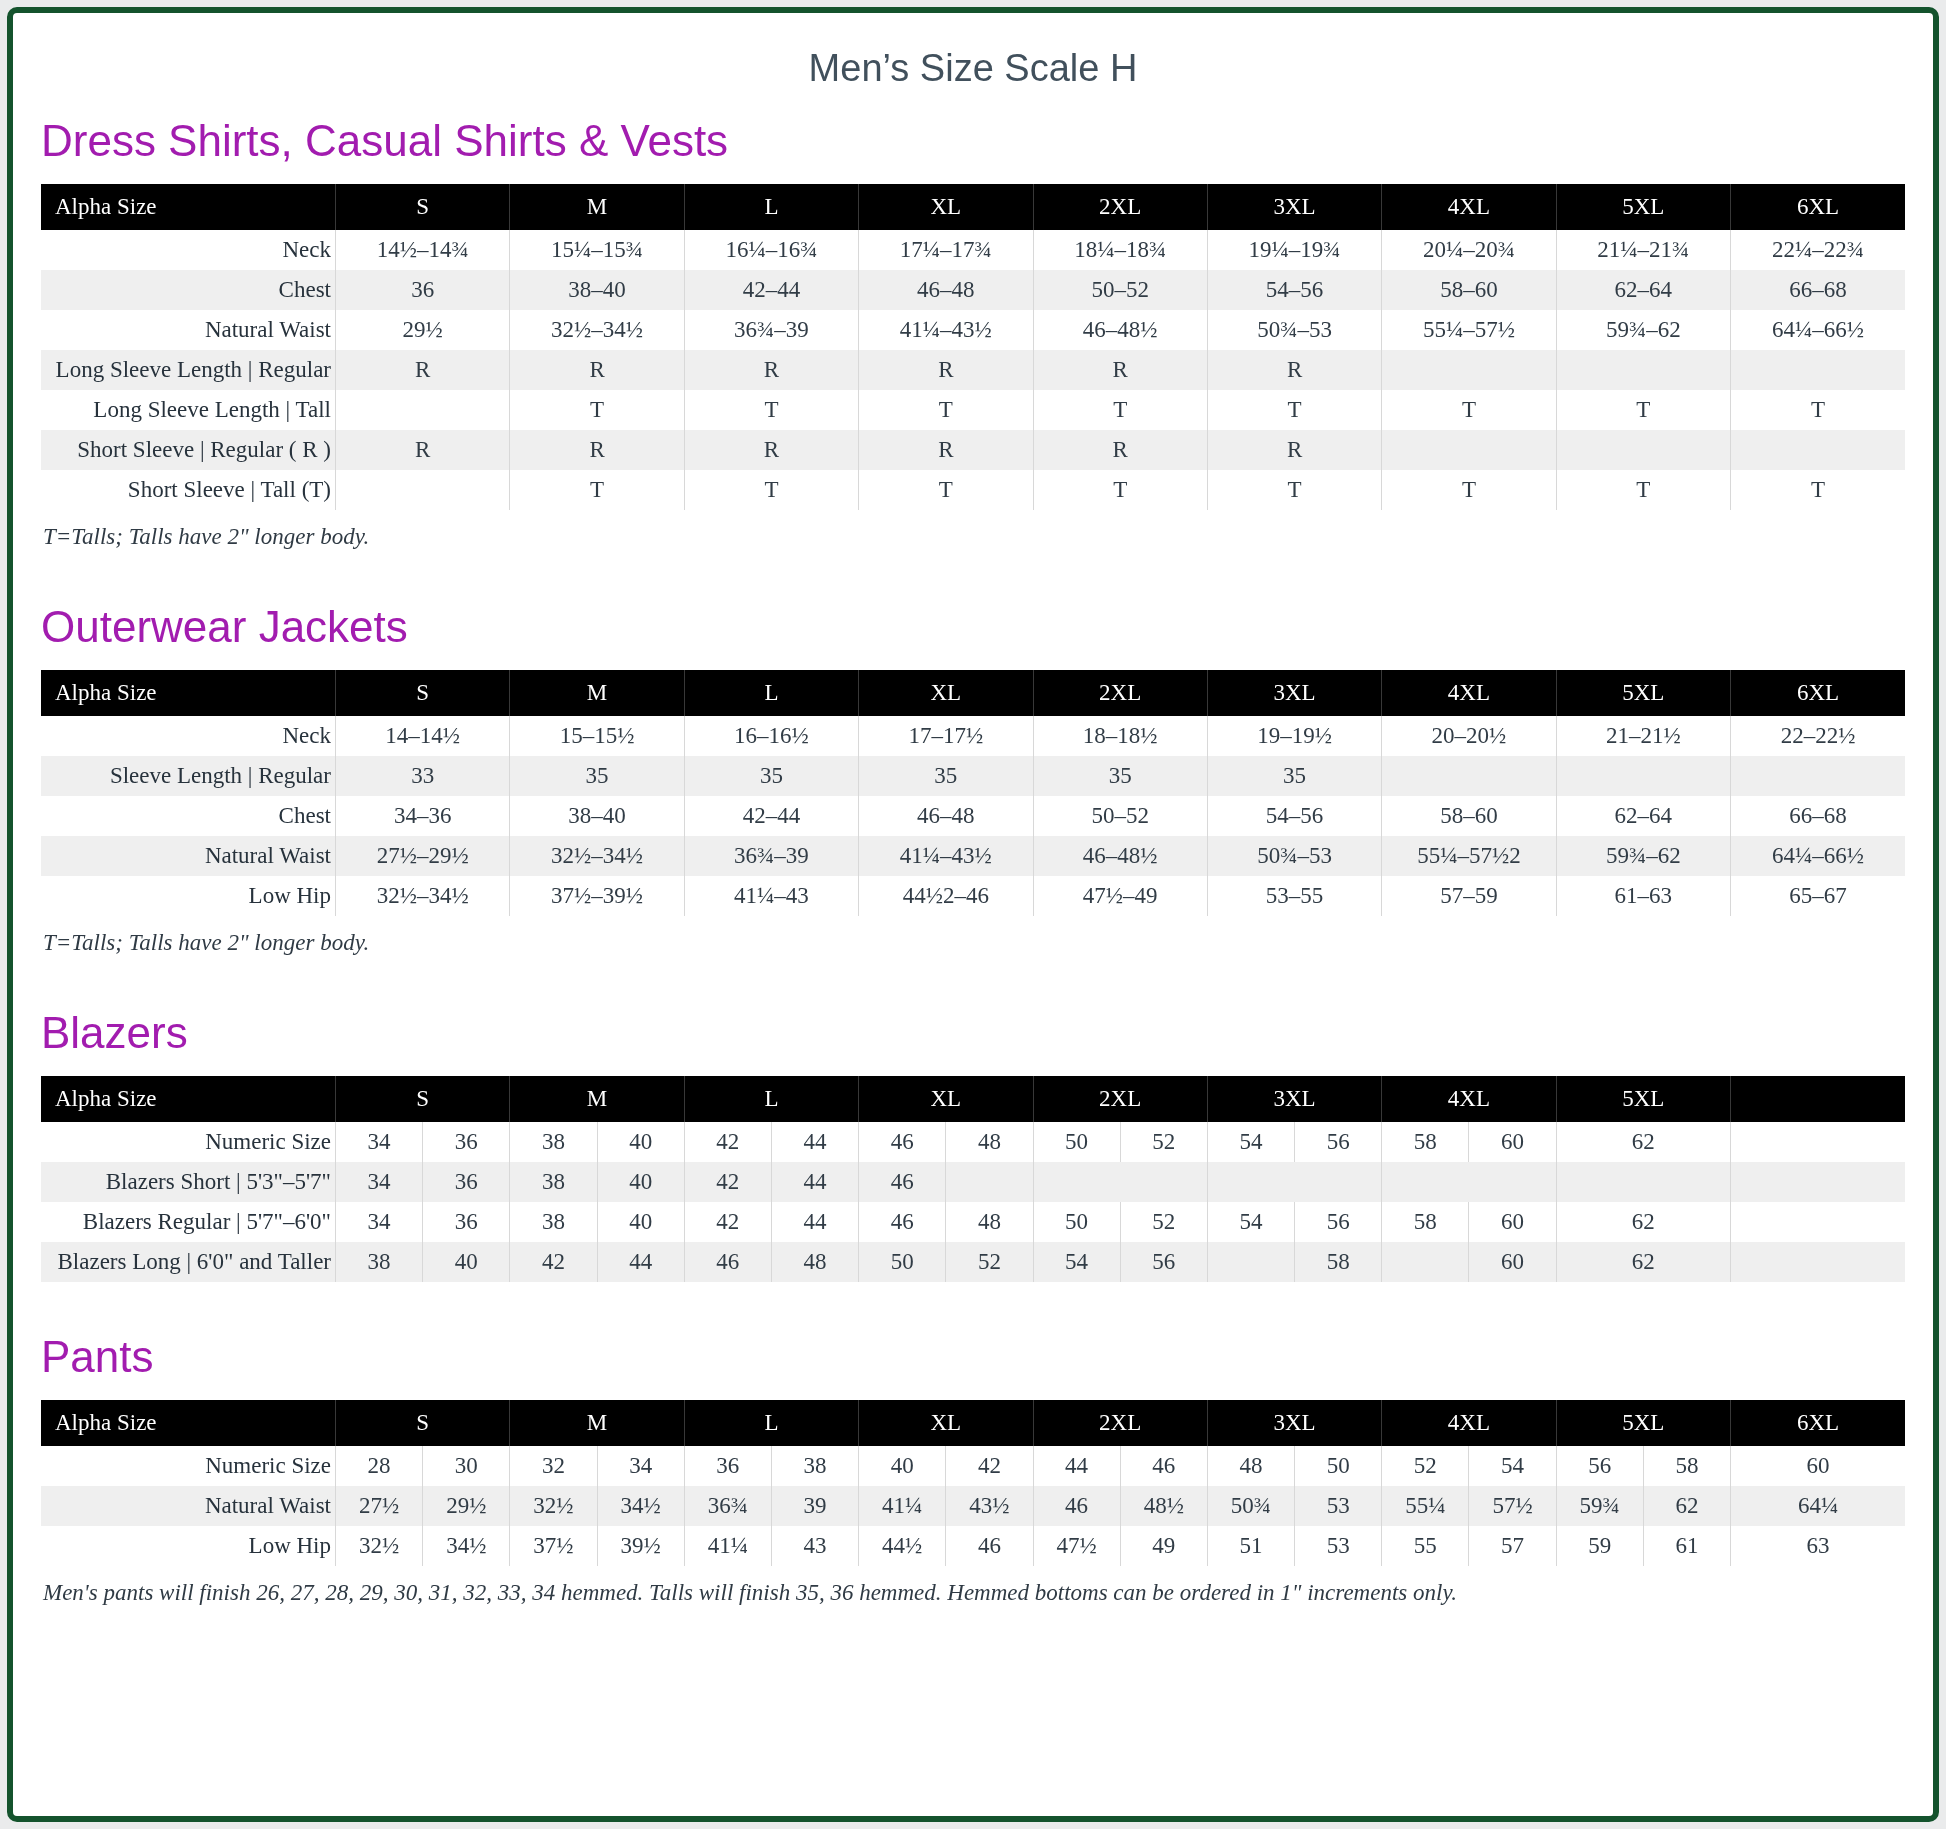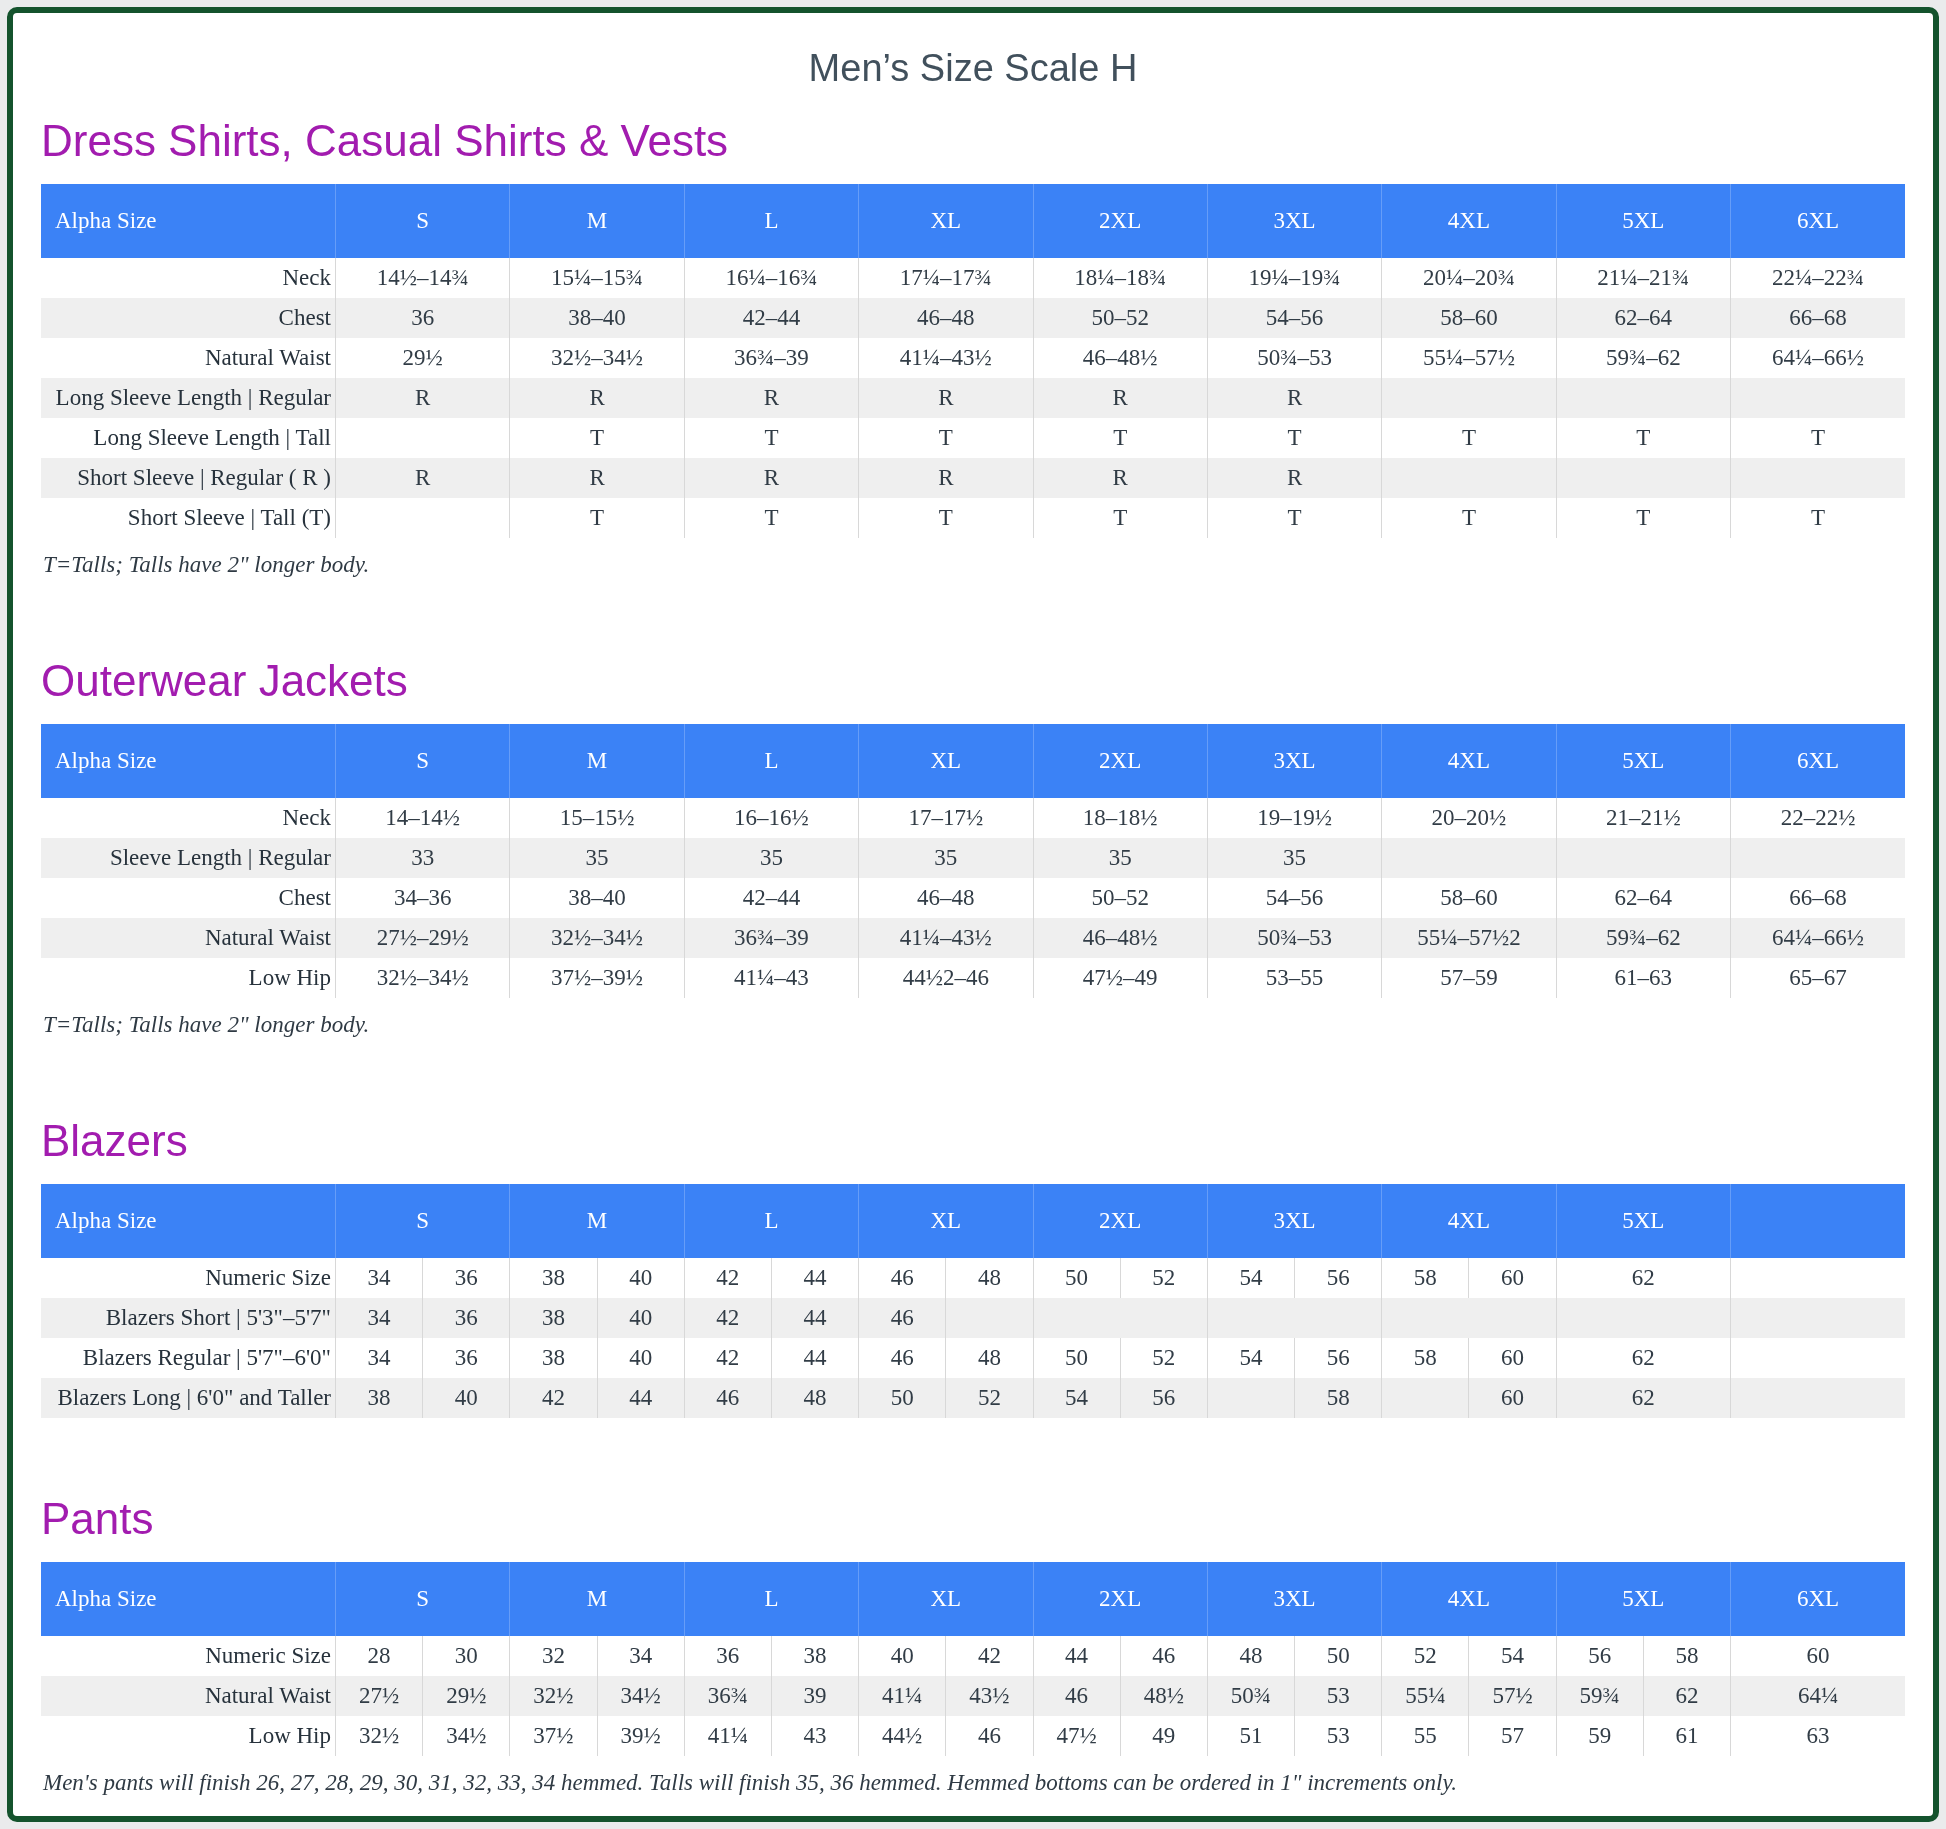--- a/index.html
+++ b/index.html
@@ -30,42 +30,42 @@
     font-weight: 400;
     font-size: 38px;
     color: #41505c;
     text-align: center;
     margin: 12px 0 8px;
   }
   .size-section {
     margin-top: 26px;
   }
   .size-section + .size-section {
-    margin-top: 76px;
+    margin-top: 50px;
   }
   .section-title {
     font-family: "Liberation Sans", sans-serif;
     font-weight: 400;
     font-size: 44px;
     color: #a21caf;
     margin: 0 0 18px 0;
   }
   table.size-table {
     width: 100%;
     border-collapse: collapse;
     table-layout: fixed;
     font-size: 23px;
   }
   col.col-label { width: 15.8%; }
   thead th {
-    background: #3b82f6;
+    background: #000000;
     color: #ffffff;
     font-weight: 400;
     height: 42px;
-    padding: 16px 6px;
+    padding: 2px 6px;
   }
   thead th.label-h {
     text-align: left;
     padding-left: 14px;
   }
   thead th.size-h {
     text-align: center;
     border-left: 1px solid rgba(255,255,255,0.22);
   }
   tbody td {

